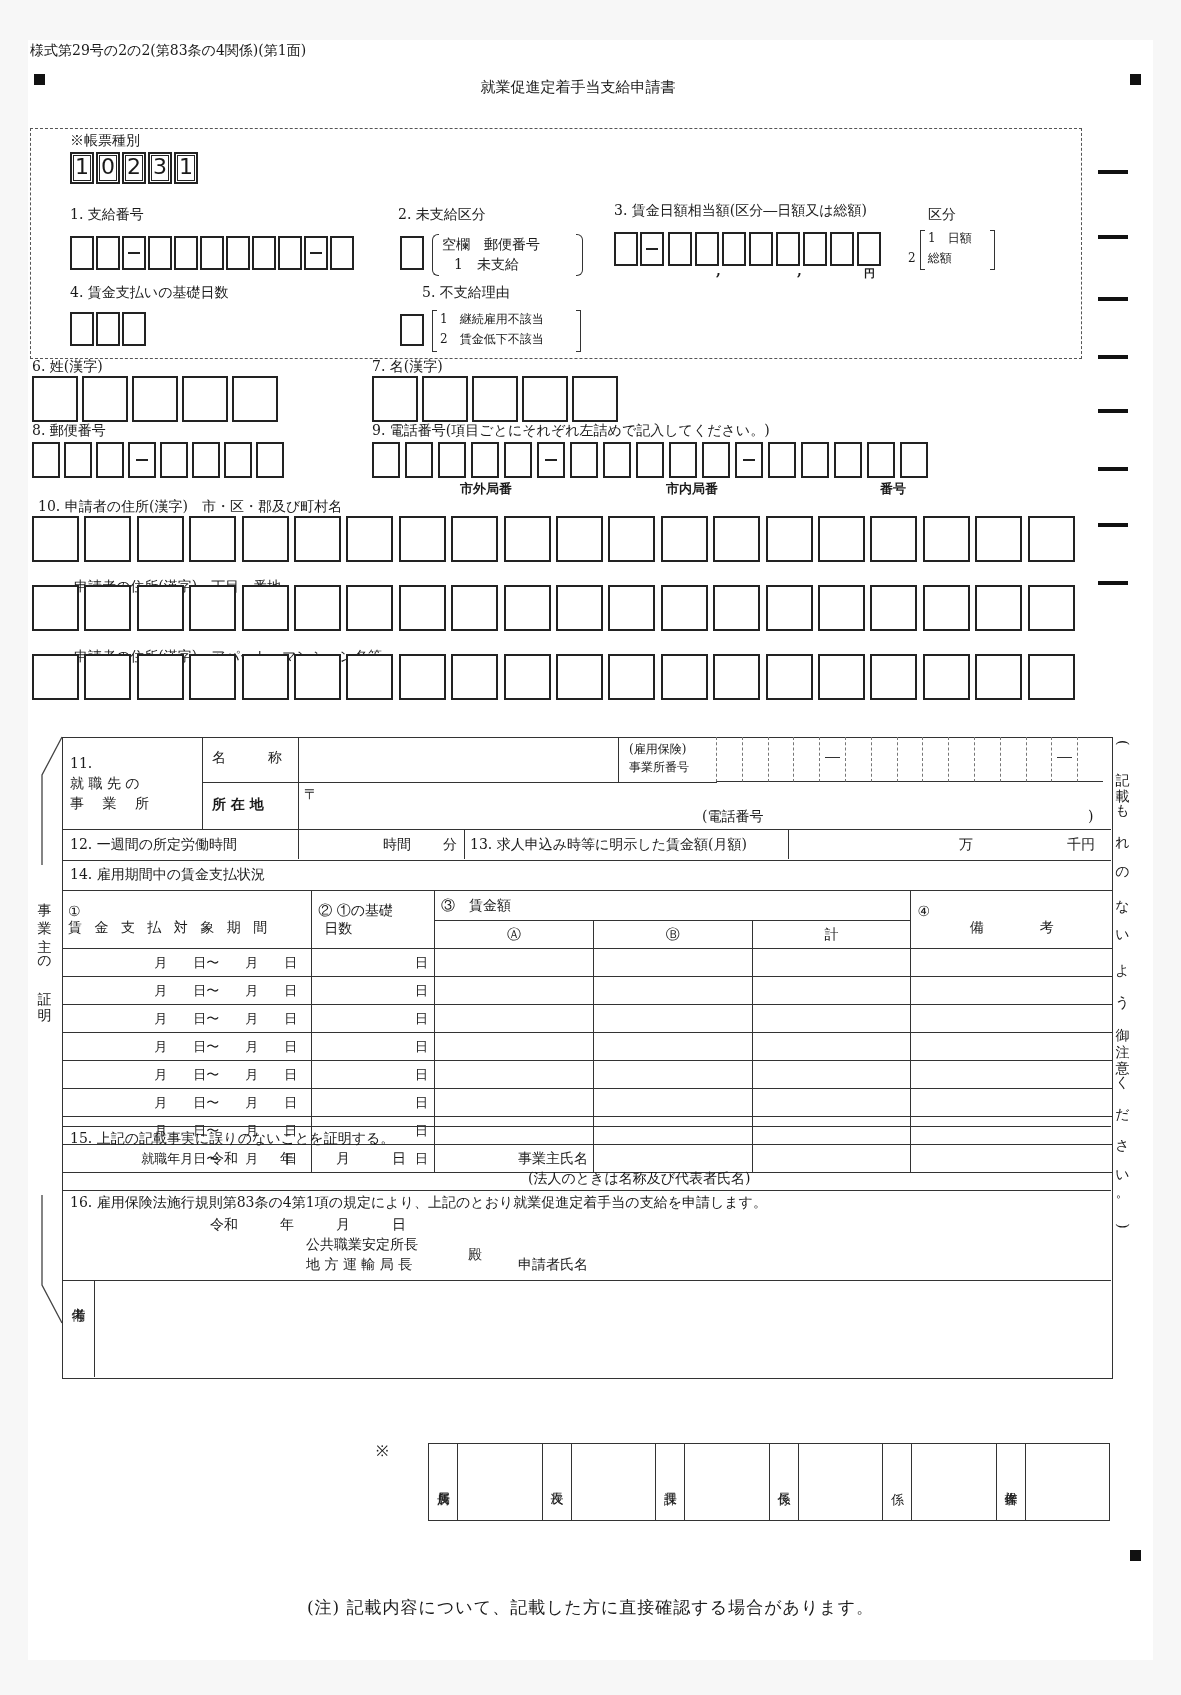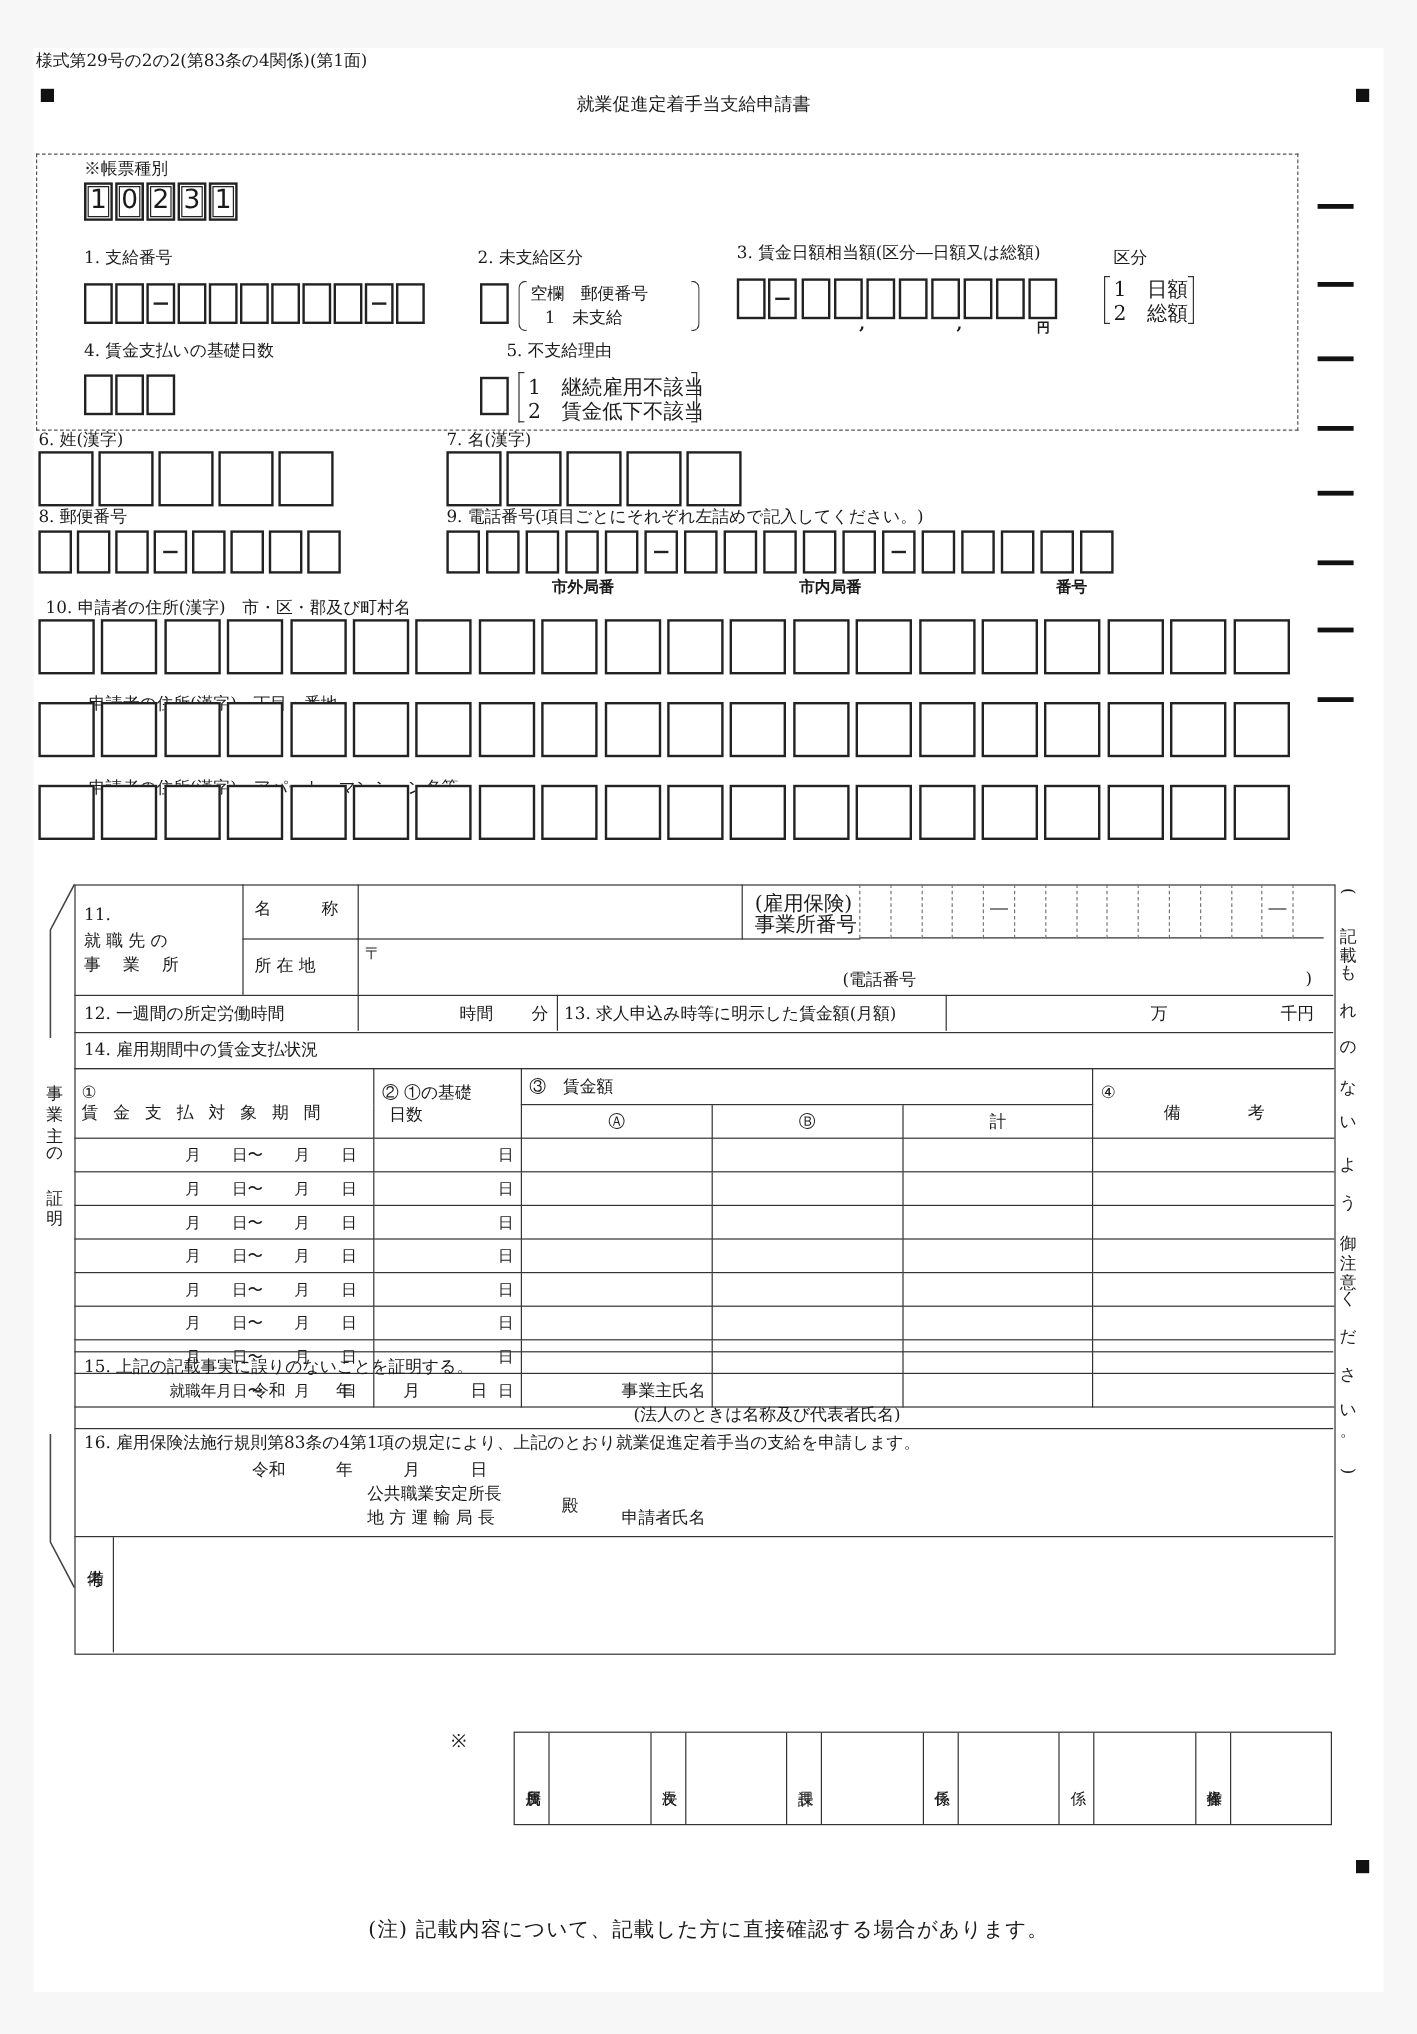--- a/index.html
+++ b/index.html
@@ -2,21 +2,21 @@
 <html><head>
 <meta charset="utf-8">
 <style>
   html, body { margin:0; padding:0; }
   body {
     width:1181px; height:1695px; background:#f7f7f7; position:relative;
     font-family:"DejaVu Serif","Liberation Serif",serif; color:#1a1a1a; overflow:hidden;
   }
   .page { position:absolute; left:28px; top:40px; width:1125px; height:1620px; background:#fff; }
   .abs { position:absolute; }
-  .t12 { font-size:17px; }
+  .t12 { font-size:12px; }
   .t13 { font-size:14px; }
   .t14 { font-size:15px; }
   .box { position:absolute; border:2px solid #222; background:#fff; box-sizing:border-box; }
   .box.dash::after { content:""; position:absolute; left:50%; top:50%; width:12px; height:2px; background:#222; transform:translate(-50%,-50%); }
   .ocr { position:absolute; border:2px solid #222; box-sizing:border-box; font-family:"DejaVu Sans",sans-serif; font-size:22px; text-align:center; line-height:26px; box-shadow: inset 0 0 0 1px #fff, inset 0 0 0 2px #222; }
   .mark-sq { position:absolute; width:11px; height:11px; background:#111; }
   .mark-dash { position:absolute; width:30px; height:4px; background:#111; }
   .dashed-frame { position:absolute; border:1.5px dashed #555; }
   table.grid { border-collapse:collapse; position:absolute; }
   table.grid td { border:1px solid #333; padding:0 6px; font-size:14px; vertical-align:middle; }
@@ -85,21 +85,21 @@
   <div class="box" style="left:748px;top:192px;width:24px;height:34px;"></div>
   <div class="box" style="left:775px;top:192px;width:24px;height:34px;"></div>
   <div class="box" style="left:802px;top:192px;width:24px;height:34px;"></div>
   <div class="box" style="left:829px;top:192px;width:24px;height:34px;"></div>
   <div class="abs" style="left:688px;top:222px;font-size:14px;font-weight:bold;">,</div>
   <div class="abs" style="left:769px;top:222px;font-size:14px;font-weight:bold;">,</div>
   <div class="abs" style="left:836px;top:226px;font-size:11px;font-weight:bold;">円</div>
   <div class="abs t13" style="left:900px;top:166px;">区分</div>
   <div class="bracket-l" style="left:892px;top:190px;height:38px;"></div>
   <div class="abs t12" style="left:900px;top:190px;">1　日額</div>
-  <div class="abs t12" style="left:900px;top:210px;">2　総額</div>
+  <div class="abs t12" style="left:880px;top:210px;">2　総額</div>
   <div class="bracket-r" style="left:962px;top:190px;height:38px;"></div>
 
   <div class="abs t13" style="left:42px;top:244px;">4. 賃金支払いの基礎日数</div>
   <div class="box" style="left:42px;top:272px;width:24px;height:34px;"></div>
   <div class="box" style="left:68px;top:272px;width:24px;height:34px;"></div>
   <div class="box" style="left:94px;top:272px;width:24px;height:34px;"></div>
 
   <div class="abs t13" style="left:370px;top:244px;margin-left:24px;">5. 不支給理由</div>
   <div class="box" style="left:372px;top:274px;width:24px;height:32px;"></div>
   <div class="bracket-l" style="left:404px;top:270px;height:40px;"></div>
@@ -258,21 +258,21 @@
       <div class="abs" style="left: 946px; top: 697px; width: 25.8px; height: 45px; border-left: 1px dashed rgb(119, 119, 119); border-bottom: 1px solid rgb(51, 51, 51); box-sizing: border-box;"></div>
       <div class="abs" style="left: 971.8px; top: 697px; width: 25.8px; height: 45px; border-left: 1px dashed rgb(119, 119, 119); border-bottom: 1px solid rgb(51, 51, 51); box-sizing: border-box;"></div>
       <div class="abs" style="left: 997.6px; top: 697px; width: 25.8px; height: 45px; border-left: 1px dashed rgb(119, 119, 119); border-bottom: 1px solid rgb(51, 51, 51); box-sizing: border-box;"></div>
       <div class="abs" style="left: 1023.4px; top: 697px; width: 25.8px; height: 45px; border-left: 1px dashed rgb(119, 119, 119); border-bottom: 1px solid rgb(51, 51, 51); box-sizing: border-box;">
         <div style="position: absolute; left: 5px; right: 5px; top: 20px; height: 1px; background: rgb(51, 51, 51);"></div>
       </div>
       <div class="abs" style="left: 1049.2px; top: 697px; width: 25.8px; height: 45px; border-left: 1px dashed rgb(119, 119, 119); border-bottom: 1px solid rgb(51, 51, 51); box-sizing: border-box;"></div>
     </div>
 
   <div class="abs" style="left:174px;top:742px;width:96px;height:47px;border-right:1px solid #333;">
-    <div class="abs t13" style="left:10px;top:14px;">所 在 地</div>
+    <div class="abs t13" style="left:10px;top:14px;font-weight:bold;">所 在 地</div>
   </div>
   <div class="abs" style="left:270px;top:742px;width:813px;height:47px;">
     <div class="abs t13" style="left:6px;top:4px;">〒</div>
     <div class="abs t13" style="left:404px;top:26px;">(電話番号</div>
     <div class="abs t13" style="left:790px;top:26px;">)</div>
   </div>
 
   <div class="abs" style="left:34px;top:789px;width:1049px;height:30px;border-top:1px solid #333;border-bottom:1px solid #333;"></div>
   <div class="abs t13" style="left:42px;top:796px;">12. 一週間の所定労働時間</div>
   <div class="abs" style="left:270px;top:789px;width:1px;height:30px;background:#333;"></div>

